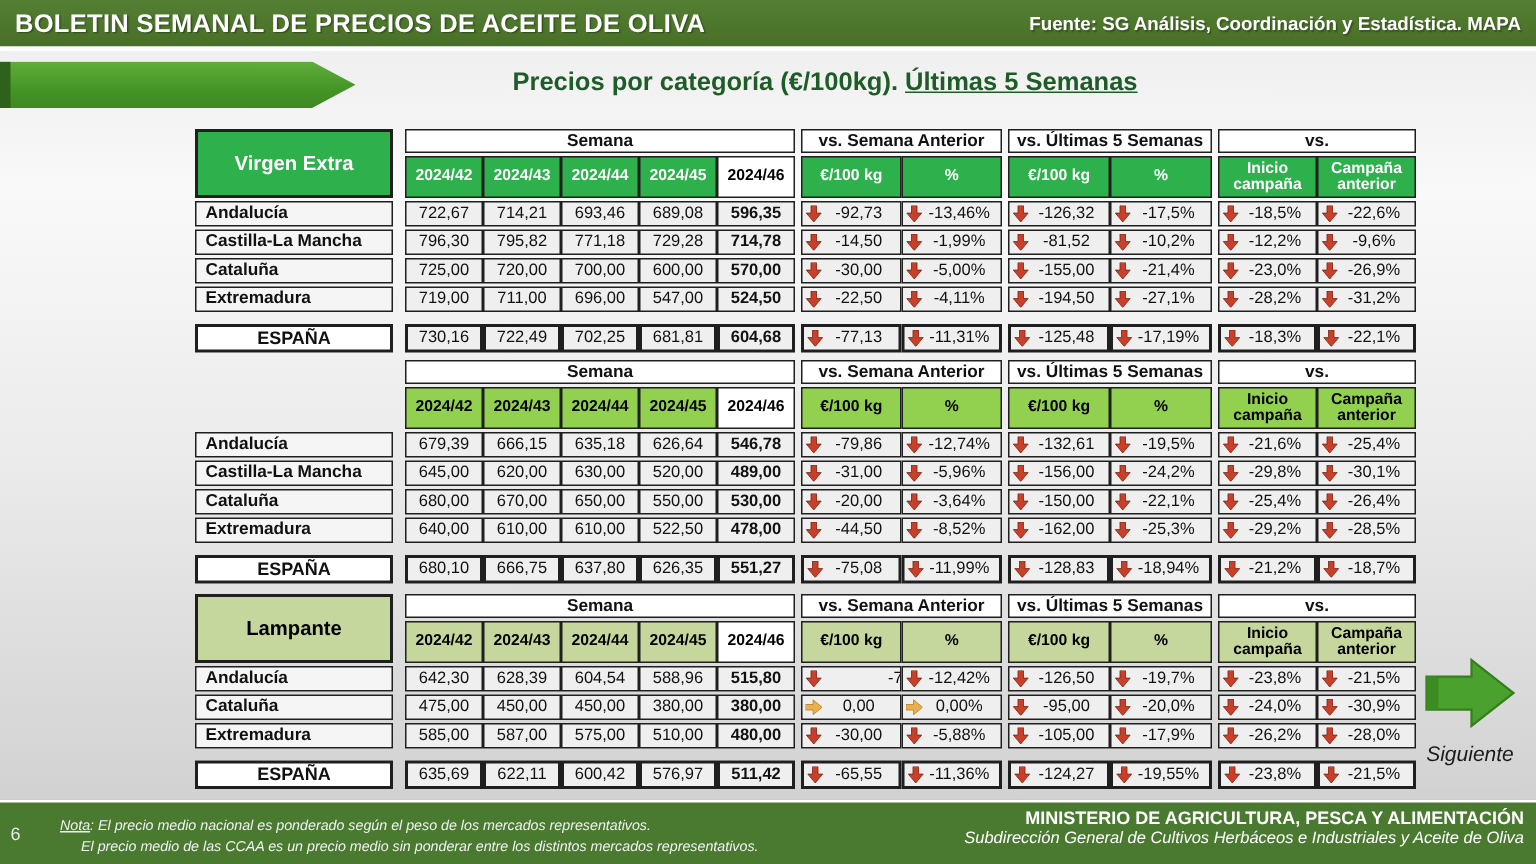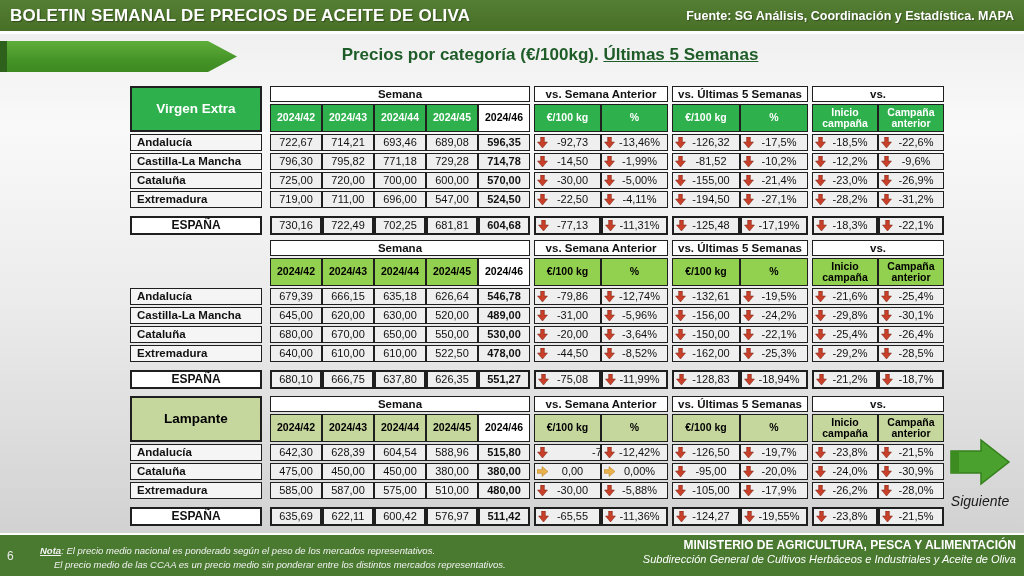--- a/index.html
+++ b/index.html
@@ -69,21 +69,21 @@
   .siguiente-wrap{ position:absolute; left:940px; top:438px; width:80px; text-align:center; cursor:pointer; }
   .siguiente-label{ font-style:italic; font-size:14px; color:#1a1a1a; margin-top:3px; }
   
   .footer{
     position:absolute; left:0; top:533px; width:1024px; height:43px;
     background:#4a7a30; border-top:2px solid #fff;
     color:#fff;
   }
   .footer-page{ position:absolute; left:7px; top:14px; font-size:12px; color:#eaeaea; }
   .footer-notes{ position:absolute; left:40px; top:9px; font-size:9.5px; font-style:italic; color:#f2f2f2; line-height:1.45; }
-  .footer-notes .nlab{ text-decoration:underline;font-weight:bold; }
+  .footer-notes .nlab{ text-decoration:underline; }
   .footer-notes .n2{ padding-left:14px; }
   .footer-right{ position:absolute; right:8px; top:3px; text-align:right; line-height:1.25; }
   .footer-ministry{ font-weight:bold; font-size:12px; }
   .footer-dg{ font-size:11px; }
   .footer-sd{ font-size:11px; font-style:italic; }
 </style>
 </head>
 <body>
 
 <div id="page">

